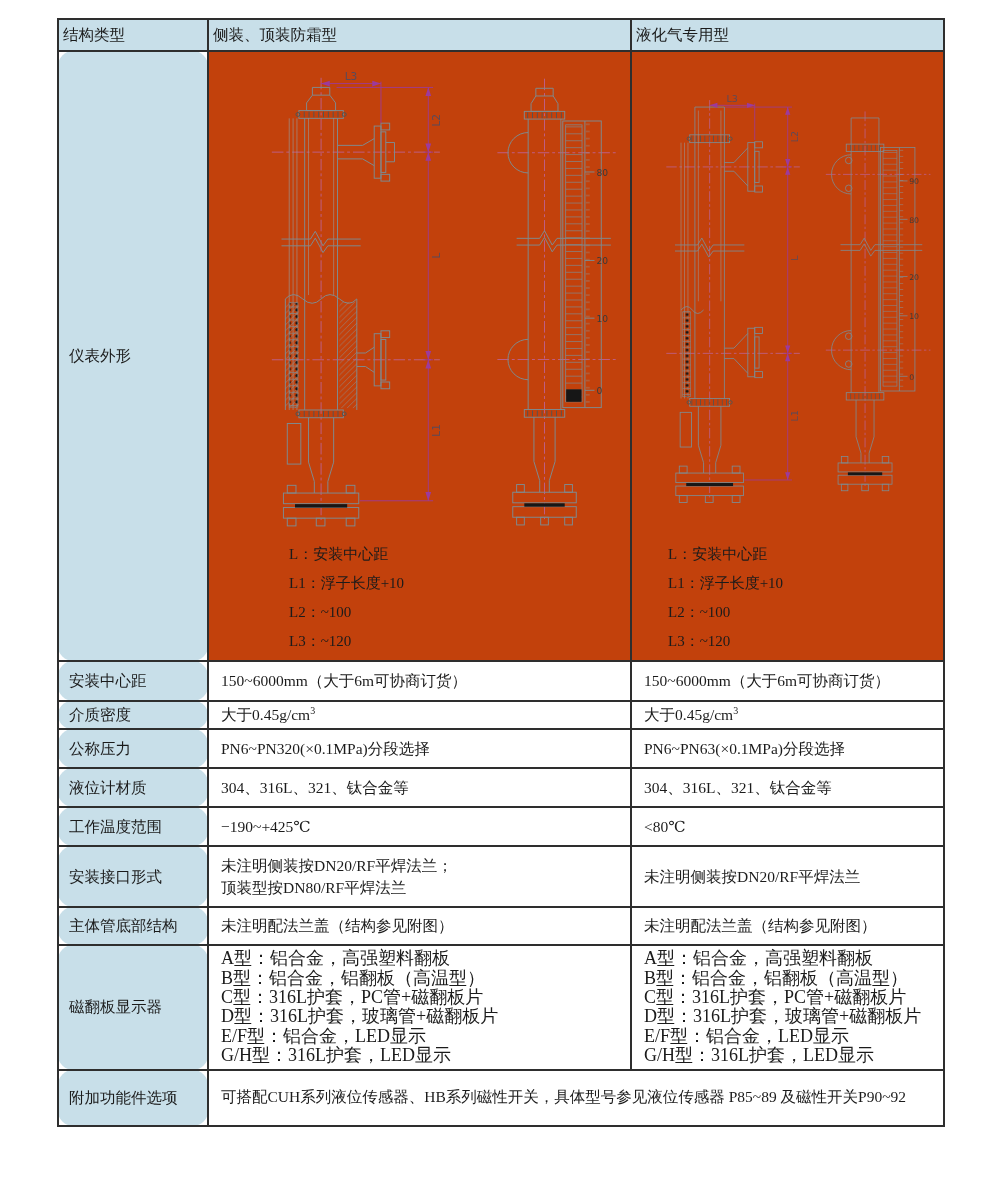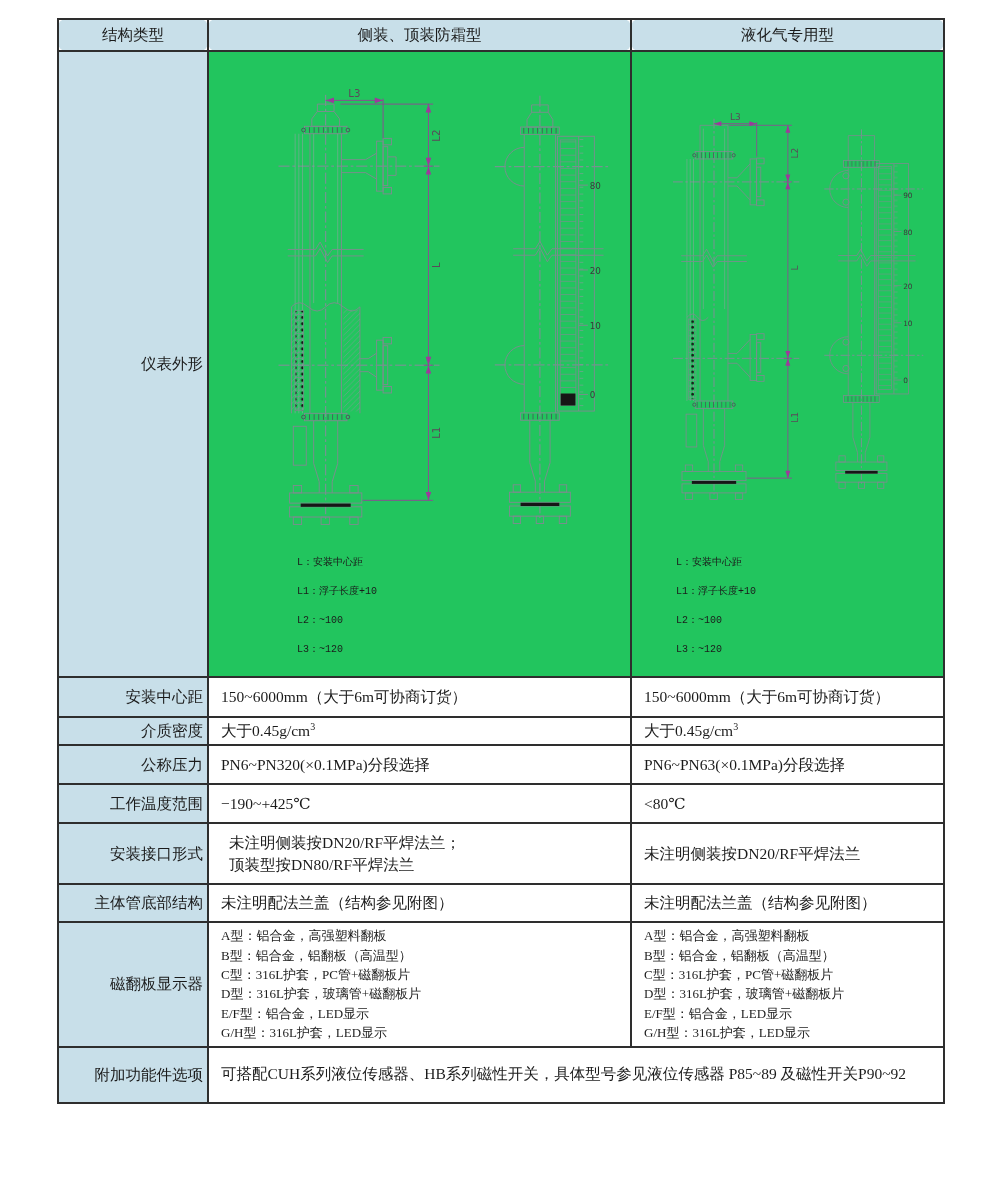--- a/index.html
+++ b/index.html
@@ -2,33 +2,33 @@
 <html><head>
 <meta charset="utf-8">
 <style>
   html,body{margin:0;padding:0;background:#ffffff;}
   body{width:1000px;height:1197px;position:relative;overflow:hidden;
        font-family:"Liberation Serif","DejaVu Serif",serif;color:#1b1b1b;}
   table.spec{position:absolute;left:57px;top:18px;width:886px;
        border-collapse:collapse;table-layout:fixed;}
   .spec th,.spec td{border:2px solid #2e2e2e;font-weight:normal;
        font-size:15.5px;line-height:1.3;vertical-align:middle;}
-  .spec th.hdr{background:#c8dfe9;height:26px;text-align:center;padding:2px 4px;border-radius:8px;}
-  .spec th.lbl{background:#c8dfe9;text-align:right;padding:3px 4px 3px 10px;}
+  .spec th.hdr{background:#c8dfe9;height:26px;text-align:left;padding:2px 4px;}
+  .spec th.lbl{background:#c8dfe9;text-align:left;padding:3px 4px 3px 10px;border-radius:15px;}
   .spec td.val{background:#ffffff;text-align:left;padding:3px 20px 3px 12px;}
-  .spec td.dcell{background:#22c55e;vertical-align:top;padding:12px;}
+  .spec td.dcell{background:#c2410c;vertical-align:top;padding:4px;}
   sup{font-size:10px;line-height:0;}
-  .two-line div{line-height:1.38;margin-left:8px;}
-  .disp div{line-height:19.4px;font-size:13px;}
+  .two-line div{line-height:1.38;}
+  .disp div{line-height:19.4px;font-size:18px;}
   .views{display:flex;align-items:flex-start;}
   .v2{padding:10px 0 0 26px;}
   .v2 .gap{width:36px;}
   .v3{padding:10px 0 0 6px;}
   .v3 .gap{width:10px;}
-  .legend{margin-top:12px;font-size:10px;font-family:Liberation Mono, monospace;}
+  .legend{margin-top:12px;font-size:15px;}
   .legend div{height:29px;line-height:29px;}
   .leg2{margin-left:76px;}
   .leg3{margin-left:32px;}
   
   svg .g{stroke:#7e8b90;fill:none;stroke-width:1;}
   svg .t{stroke:#94a1a6;fill:none;stroke-width:.6;}
   svg .k{stroke:#4a5458;fill:none;stroke-width:1;}
   svg .cl{stroke:#bd6cbd;fill:none;stroke-width:.7;stroke-dasharray:12 3 3 3;}
   svg .dim{stroke:#9c3a9c;fill:none;stroke-width:.9;}
   svg .dar{fill:#9c3a9c;stroke:none;}
@@ -392,20 +392,25 @@
     <td class="val"><span>大于0.45g/cm</span><sup>3</sup></td>
     <td class="val"><span>大于0.45g/cm</span><sup>3</sup></td>
   </tr>
 
   <tr style="height:39px">
     <th class="lbl">公称压力</th>
     <td class="val">PN6~PN320(×0.1MPa)分段选择</td>
     <td class="val">PN6~PN63(×0.1MPa)分段选择</td>
   </tr>
 
+  <tr style="height:39px">
+    <th class="lbl">液位计材质</th>
+    <td class="val">304、316L、321、钛合金等</td>
+    <td class="val">304、316L、321、钛合金等</td>
+  </tr>
 
   <tr style="height:39px">
     <th class="lbl">工作温度范围</th>
     <td class="val">−190~+425℃</td>
     <td class="val">&lt;80℃</td>
   </tr>
 
   <tr style="height:61px">
     <th class="lbl">安装接口形式</th>
     <td class="val two-line">

